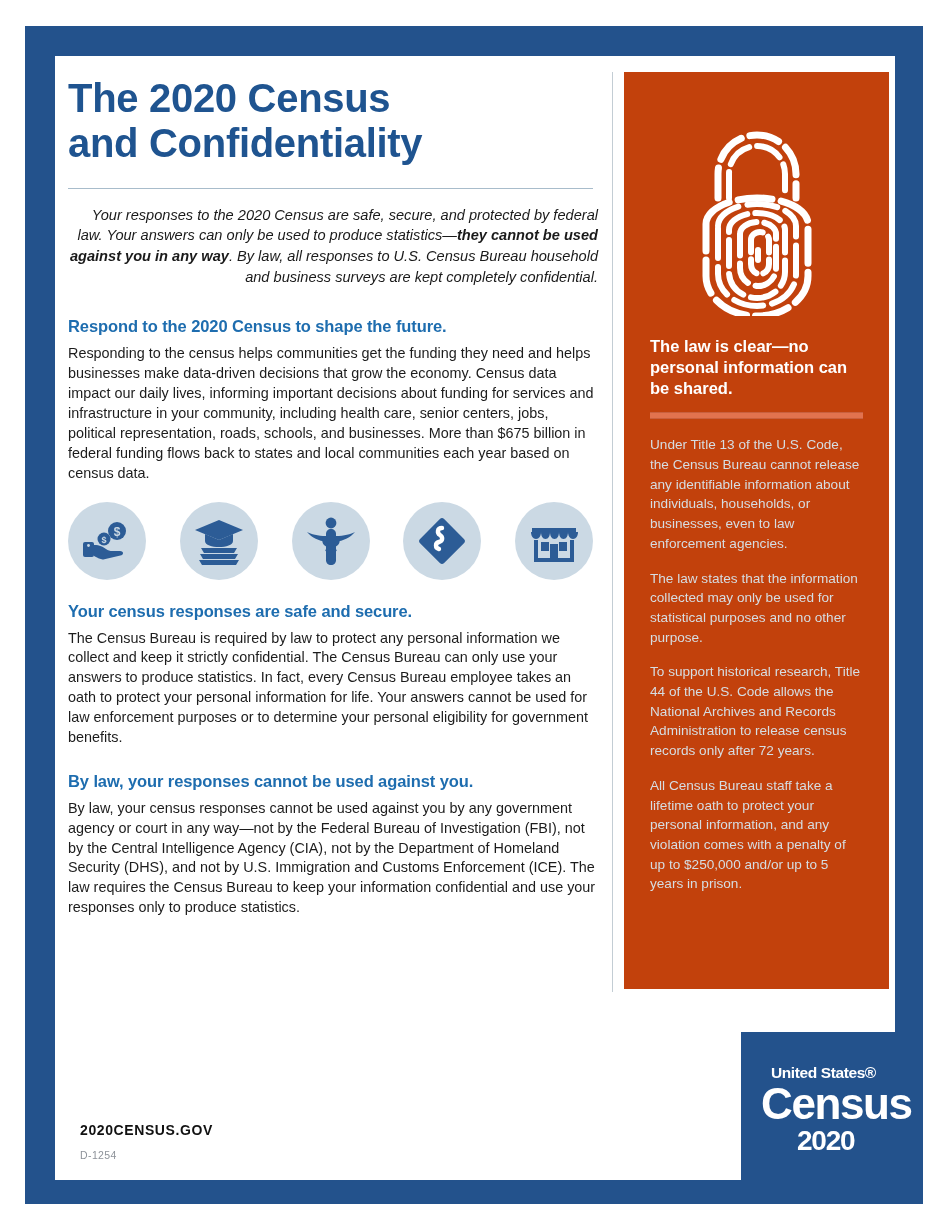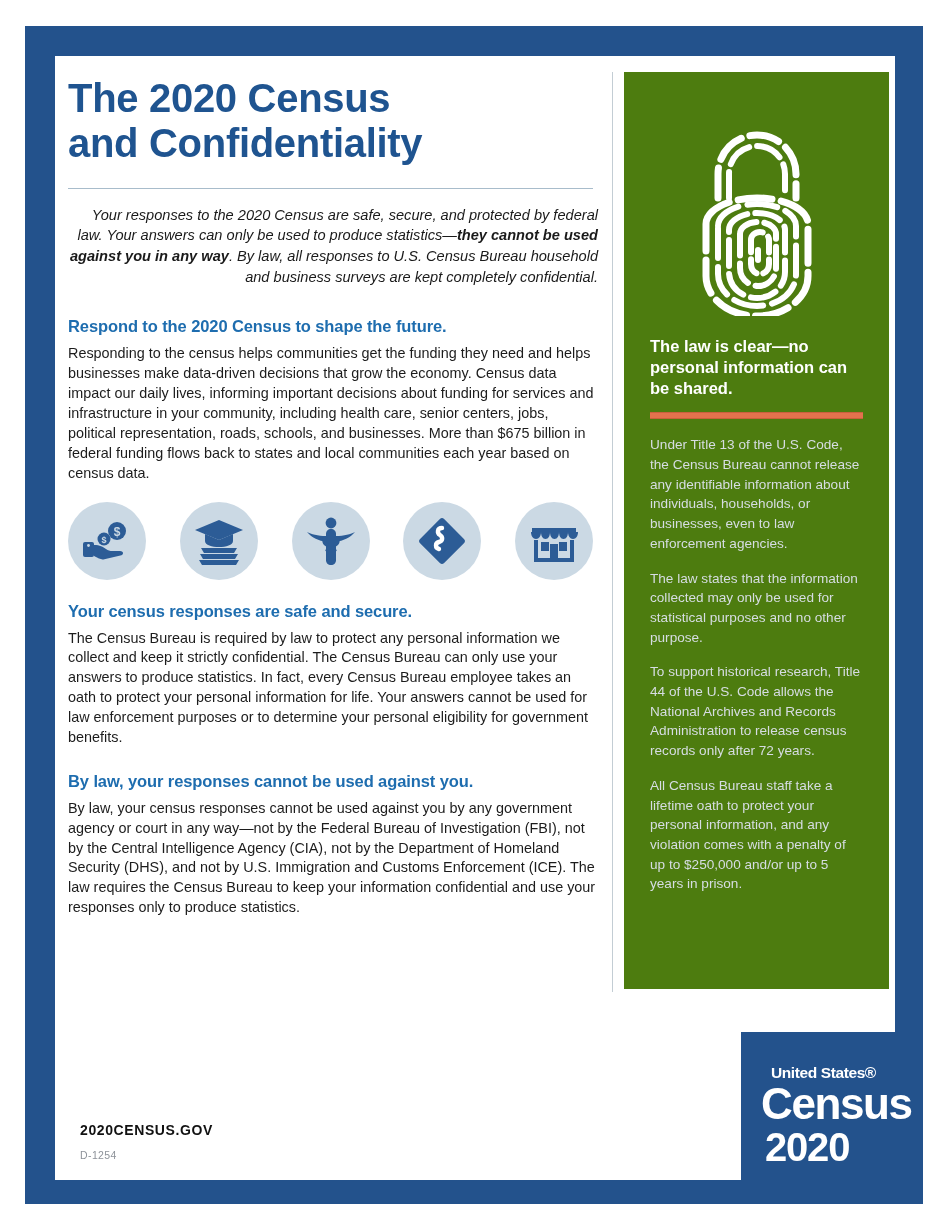--- a/index.html
+++ b/index.html
@@ -117,21 +117,21 @@
     left: 544px; top: 8px;
     width: 1px; height: 920px;
     background: #C3CDD4;
   }
 
   
   .col-right {
     position: absolute;
     left: 556px; top: 8px;
     width: 265px;
-    background: #4d7c0f;
+    background: #c2410c;
     padding: 0;
     height: 917px;
     box-sizing: border-box;
   }
   .fingerprint-wrap {
     padding: 34px 0 10px 0;
     display: flex;
     justify-content: center;
   }
   .panel-body { padding: 0 26px 20px 26px; }
@@ -210,25 +210,25 @@
     letter-spacing: -0.4px;
     margin-left: 10px;
   }
   .logo-census {
     font-size: 44px;
     font-weight: bold;
     letter-spacing: -1.4px;
     margin-top: 1px;
   }
   .logo-2020 {
-    font-size: 40px;
+    font-size: 28px;
     font-weight: bold;
     letter-spacing: -1.2px;
     margin-top: 1px;
-    margin-left: 4px;
+    margin-left: 36px;
   }
 </style>
 </head>
 <body>
 
 <div class="page">
   <div class="frame"></div>
   <div class="frame-inner"></div>
   <div class="footer-notch"></div>
 

